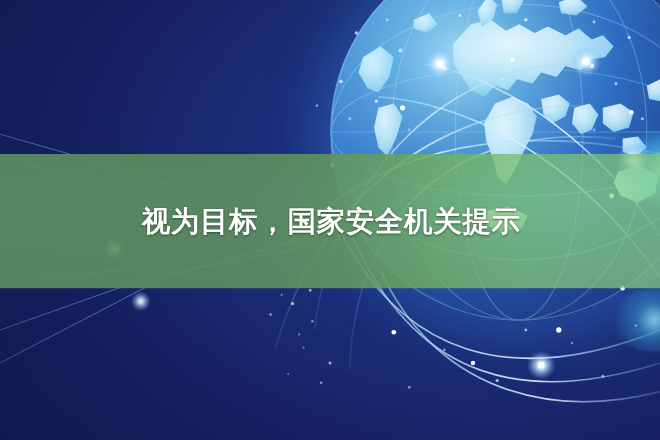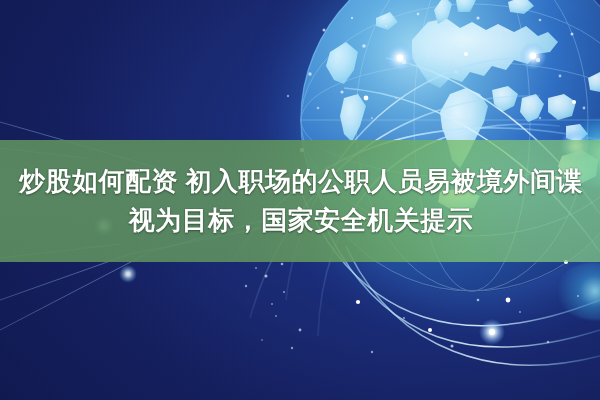--- a/index.html
+++ b/index.html
@@ -329,17 +329,16 @@
       <circle cx="262" cy="340" r="0.9" opacity="0.45"></circle>
     </g>
   </svg>
 
   <div class="bg-vignette"></div>
 
   <div class="band"></div>
   <div class="band-tint"></div>
 
   <div class="headline">
-    <div class="line line-1">炒股如何配资 初入职场的公职人员易被境外间谍</div>
     <div class="line line-2">视为目标，国家安全机关提示</div>
   </div>
 
 </div>
 
 </body></html>

